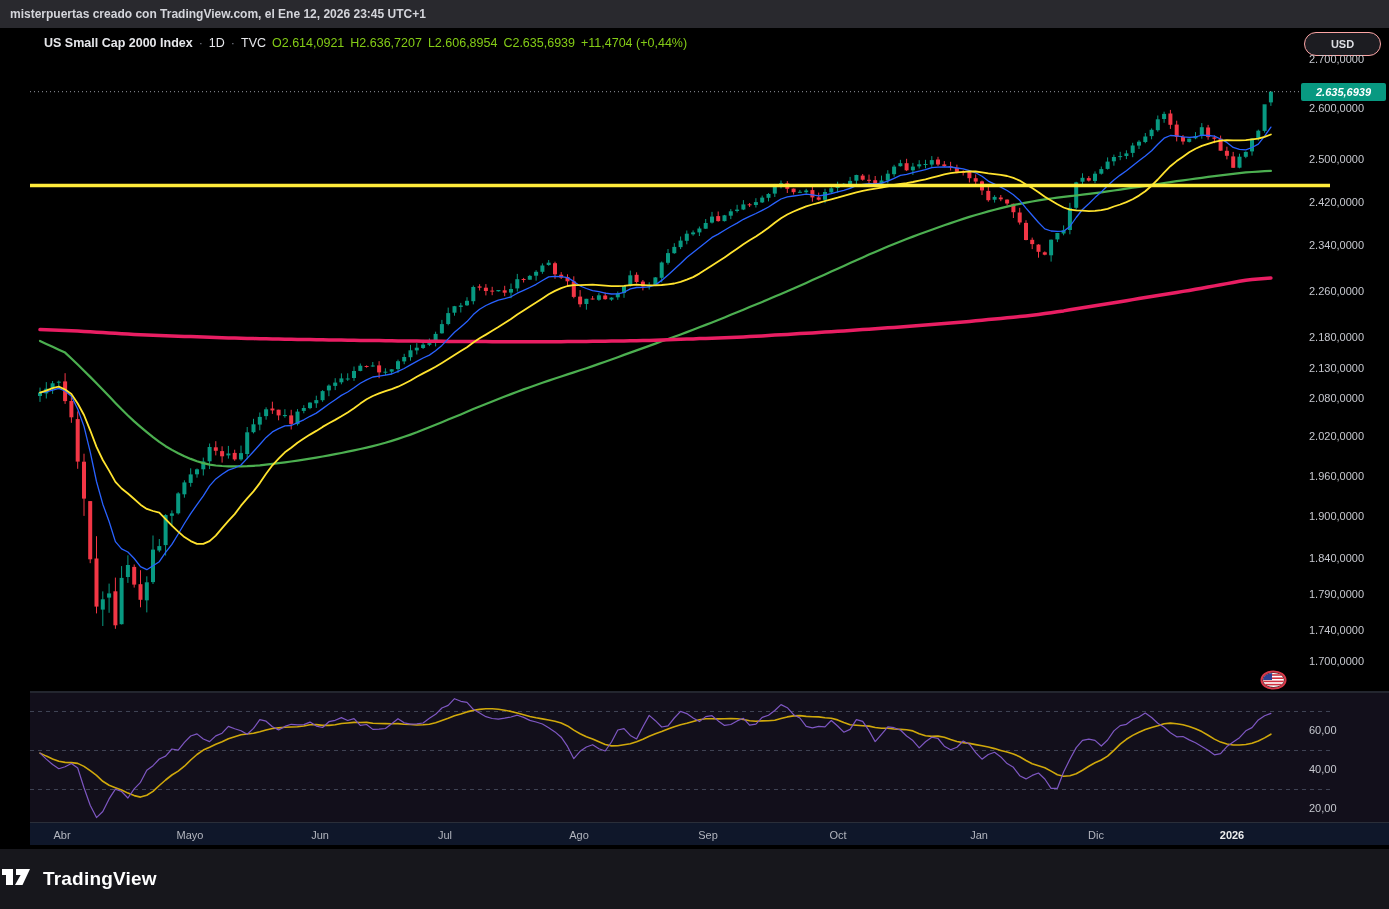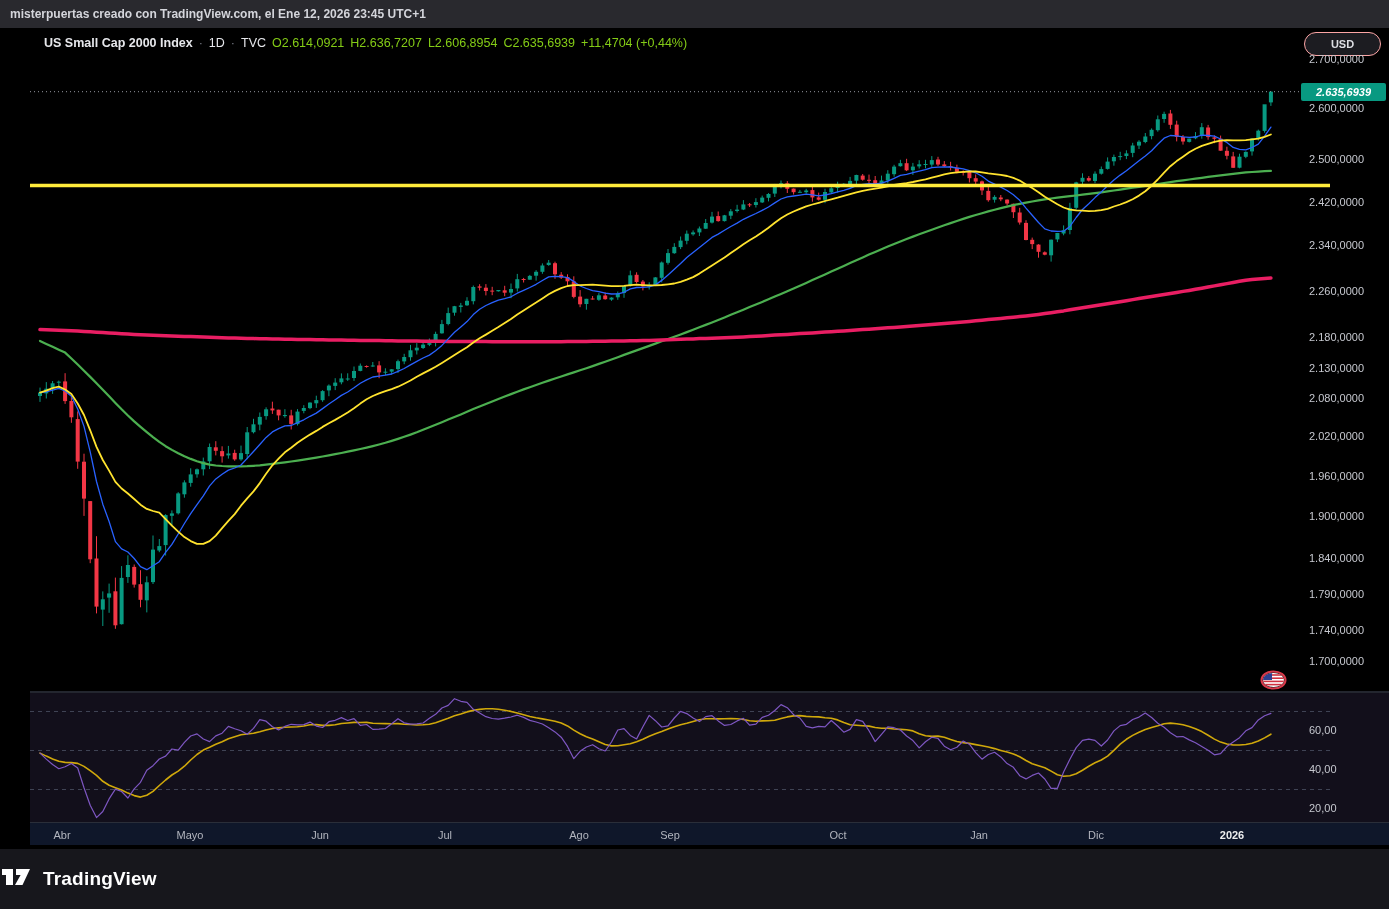--- a/index.html
+++ b/index.html
@@ -466,21 +466,21 @@
       <span class="val">C2.635,6939</span>
       <span class="val">+11,4704 (+0,44%)</span>
     </div>
 
     <div class="time-axis" id="time-axis">
         <div class="xtick" style="left: 32px;">Abr</div>
         <div class="xtick" style="left: 160px;">Mayo</div>
         <div class="xtick" style="left: 290px;">Jun</div>
         <div class="xtick" style="left: 415px;">Jul</div>
         <div class="xtick" style="left: 549px;">Ago</div>
-        <div class="xtick" style="left: 640px;">Sep</div>
+        <div class="xtick" style="left: 678px;">Sep</div>
         <div class="xtick" style="left: 808px;">Oct</div>
         <div class="xtick" style="left: 949px;">Jan</div>
         <div class="xtick" style="left: 1066px;">Dic</div>
         <div class="xtick emph" style="left: 1202px;">2026</div>
       </div>
 
     <div class="right-axis" id="right-axis">
       <div class="usd-btn">USD</div>
       <div class="price-badge" id="price-badge" style="top: 55px; font-style: italic;">2.635,6939</div>
     <div class="tick" style="top: 25px;">2.700,0000</div>

